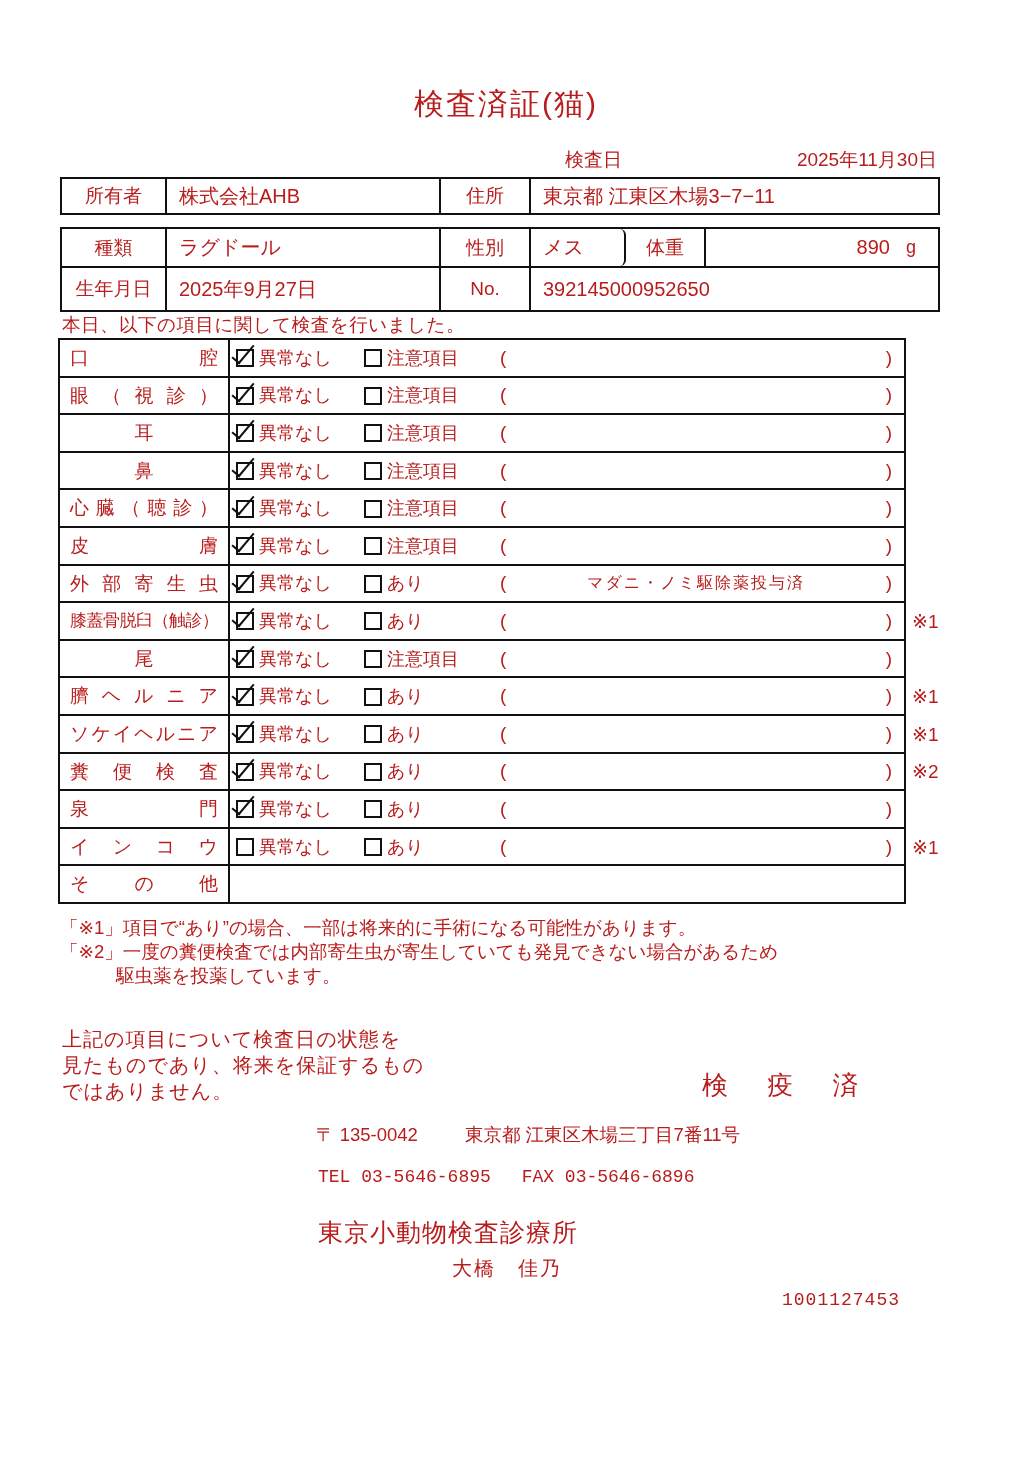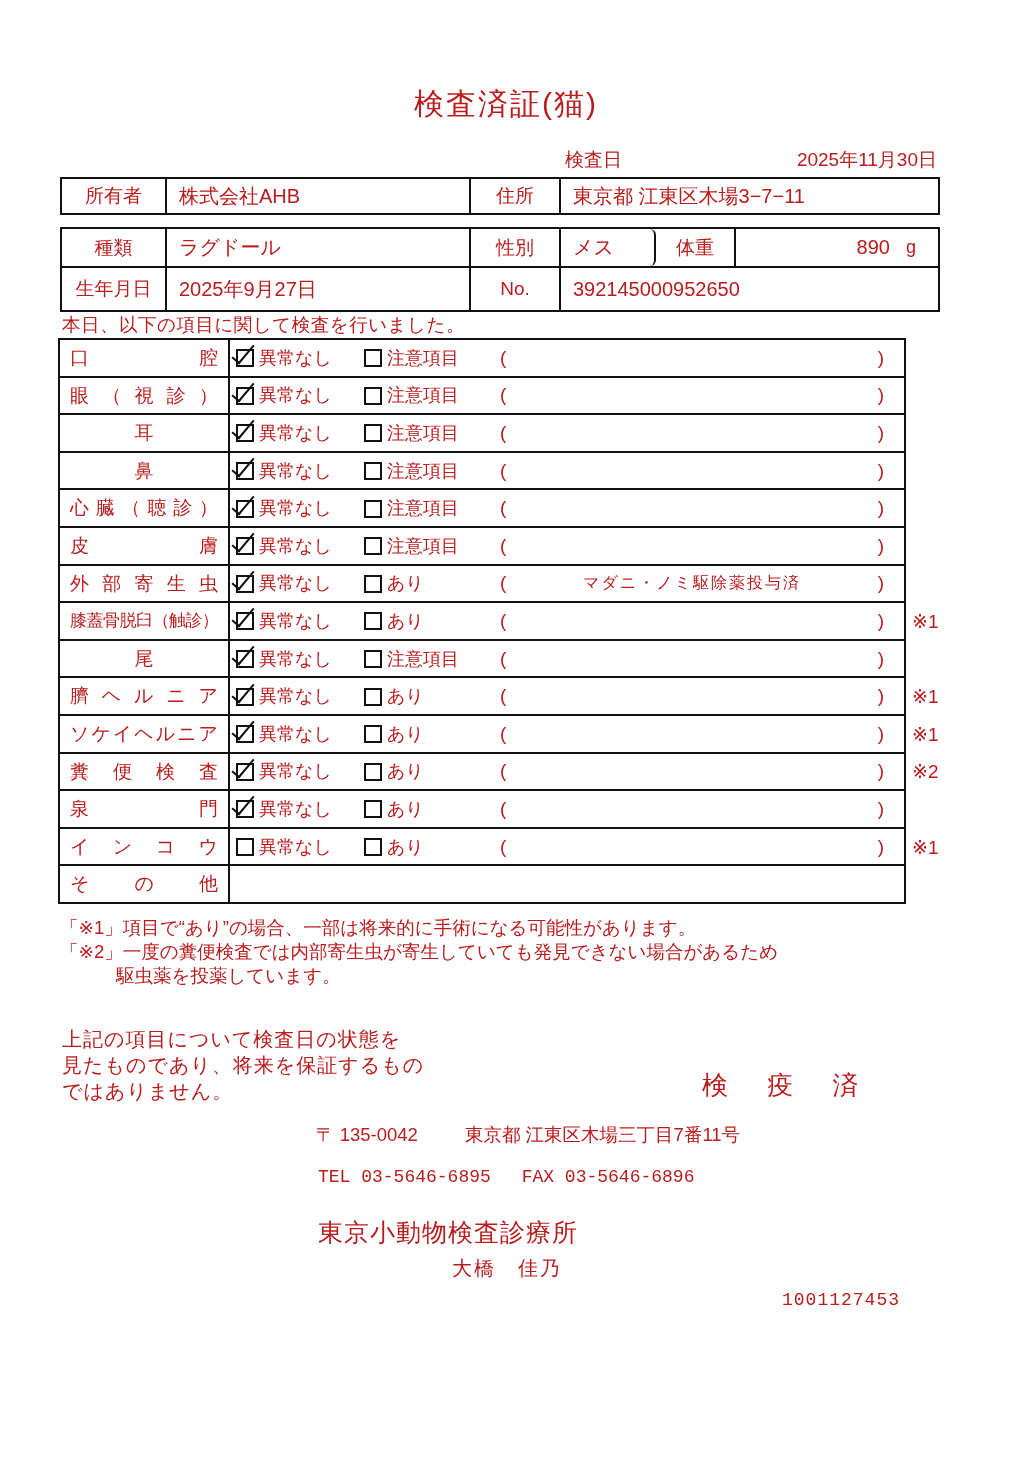--- a/index.html
+++ b/index.html
@@ -33,21 +33,21 @@
   .animal-box { top: 227px; }
   .trow { display: flex; border-bottom: 2px solid #111; }
   .trow:last-child { border-bottom: none; }
   .r1 { height: 37px; }
   .r2 { height: 42px; }
   .owner-box .cell, .trow .cell { box-sizing: border-box; border-right: 2px solid #111; display: flex; align-items: center; font-size: 20px; }
   .cell.last { border-right: none; flex: 1; }
   .cell.head { justify-content: center; font-size: 19px; }
   .cell.val { padding-left: 12px; }
   .w105 { width: 105px; flex: none; }
-  .w330 { width: 304px; flex: none; text-align: center; }
+  .w330 { width: 274px; flex: none; text-align: center; }
   .w90 { width: 90px; flex: none; }
   .w95 { width: 95px; flex: none; border-radius: 6px; }
   .w80 { width: 80px; flex: none; }
   .weight-cell { justify-content: flex-end; padding-right: 22px; }
   .weight-cell .unit { margin-left: 16px; font-size: 18px; }
 
   .intro { position: absolute; top: 312px; left: 62px; font-size: 18.5px; letter-spacing: 0.5px; }
 
   .inspection {
     position: absolute;
@@ -64,21 +64,21 @@
     padding: 0 10px;
     font-size: 19px;
     line-height: 35px;
     text-align: justify;
     text-align-last: justify;
     overflow: hidden;
     white-space: nowrap;
   }
   .label-cell.center { text-align-last: center; }
   .label-cell.long { font-size: 17px; letter-spacing: -0.5px; }
-  .content-cell { flex: 1; display: flex; align-items: center; padding: 0 20px 0 6px; font-size: 18px; }
+  .content-cell { flex: 1; display: flex; align-items: center; padding: 0 12px 0 6px; font-size: 18px; }
   .opt-group { display: flex; align-items: center; }
   .opt-group.g1 { width: 128px; flex: none; }
   .opt-group.g2 { width: 132px; flex: none; }
   .cb { width: 14px; height: 14px; border: 2px solid #111; position: relative; flex: none; margin-right: 5px; margin-top: 1px; }
   .cb.checked::before {
     content: "";
     position: absolute;
     left: 0px; top: -11px;
     width: 8px; height: 22px;
     border-right: 2.5px solid #111;

